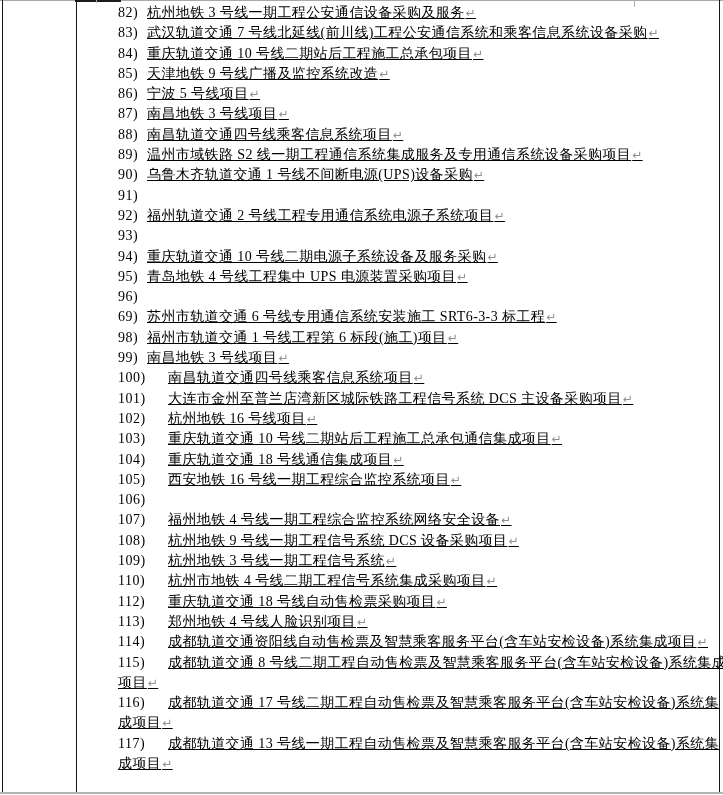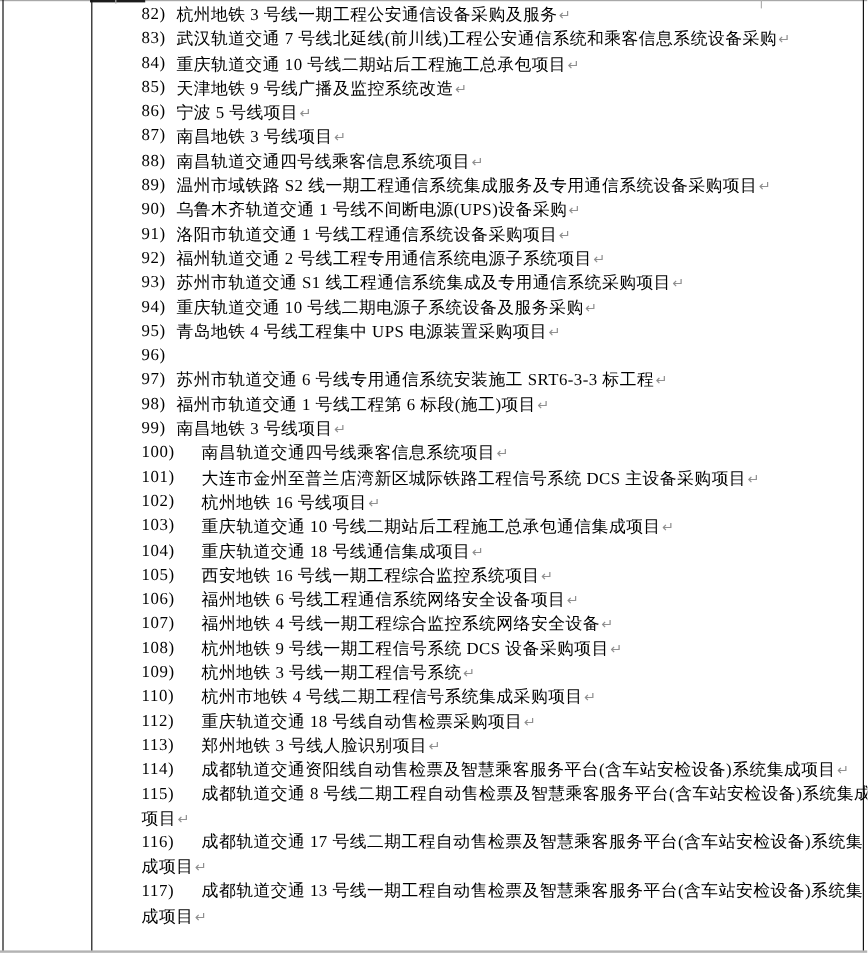--- a/index.html
+++ b/index.html
@@ -21,21 +21,21 @@
   .top-darkseg{position:absolute;top:0;left:75px;width:46px;height:2px;background:#1c1c1c;}
   .top-tick-a{position:absolute;top:0;left:96px;width:1px;height:3px;background:#b0b0b0;}
   .top-tick-b{position:absolute;top:0;left:634px;width:1px;height:7px;background:#b0b0b0;}
   .bottom-gridline{position:absolute;top:792px;left:0;width:723px;height:2px;background:#b3b3b3;}
   
   .list{
     position:absolute;left:0;top:3px;width:723px;
   }
   .row{position:relative;height:20.3px;line-height:20.3px;white-space:nowrap;}
   .num{position:absolute;left:118px;letter-spacing:0.5px;}
-  .txt{position:absolute;letter-spacing:0.4px;}
+  .txt{position:absolute;letter-spacing:0.4px;text-decoration:underline;}
   .txt.d2{left:147px;}
   .txt.d3{left:168px;}
   .txt.cont{left:118px;}
   .pm{color:#8f8f8f;font-size:12px;margin-left:1px;font-family:"DejaVu Sans",sans-serif;}
 </style>
 </head>
 <body>
 
 <div class="page">
   <div class="top-hairline"></div>
@@ -80,43 +80,41 @@
       <div class="row">
         <span class="num">89)</span>
         <span class="txt d2"><span>温州市域铁路 S2 线一期工程通信系统集成服务及专用通信系统设备采购项目</span><span class="pm">↵</span></span>
       </div>
       <div class="row">
         <span class="num">90)</span>
         <span class="txt d2"><span>乌鲁木齐轨道交通 1 号线不间断电源(UPS)设备采购</span><span class="pm">↵</span></span>
       </div>
       <div class="row">
         <span class="num">91)</span>
-        <span class="txt d2"><span>洛阳市轨道交通 1 号线工程通信系统设备采购项目</span><span class="pm">↵</span></span>
       </div>
       <div class="row">
         <span class="num">92)</span>
         <span class="txt d2"><span>福州轨道交通 2 号线工程专用通信系统电源子系统项目</span><span class="pm">↵</span></span>
       </div>
       <div class="row">
         <span class="num">93)</span>
-        <span class="txt d2"><span>苏州市轨道交通 S1 线工程通信系统集成及专用通信系统采购项目</span><span class="pm">↵</span></span>
       </div>
       <div class="row">
         <span class="num">94)</span>
         <span class="txt d2"><span>重庆轨道交通 10 号线二期电源子系统设备及服务采购</span><span class="pm">↵</span></span>
       </div>
       <div class="row">
         <span class="num">95)</span>
         <span class="txt d2"><span>青岛地铁 4 号线工程集中 UPS 电源装置采购项目</span><span class="pm">↵</span></span>
       </div>
       <div class="row">
         <span class="num">96)</span>
       </div>
       <div class="row">
-        <span class="num">97)</span>
+        <span class="num">69)</span>
         <span class="txt d2"><span>苏州市轨道交通 6 号线专用通信系统安装施工 SRT6-3-3 标工程</span><span class="pm">↵</span></span>
       </div>
       <div class="row">
         <span class="num">98)</span>
         <span class="txt d2"><span>福州市轨道交通 1 号线工程第 6 标段(施工)项目</span><span class="pm">↵</span></span>
       </div>
       <div class="row">
         <span class="num">99)</span>
         <span class="txt d2"><span>南昌地铁 3 号线项目</span><span class="pm">↵</span></span>
       </div>
@@ -139,21 +137,20 @@
       <div class="row">
         <span class="num">104)</span>
         <span class="txt d3"><span>重庆轨道交通 18 号线通信集成项目</span><span class="pm">↵</span></span>
       </div>
       <div class="row">
         <span class="num">105)</span>
         <span class="txt d3"><span>西安地铁 16 号线一期工程综合监控系统项目</span><span class="pm">↵</span></span>
       </div>
       <div class="row">
         <span class="num">106)</span>
-        <span class="txt d3"><span>福州地铁 6 号线工程通信系统网络安全设备项目</span><span class="pm">↵</span></span>
       </div>
       <div class="row">
         <span class="num">107)</span>
         <span class="txt d3"><span>福州地铁 4 号线一期工程综合监控系统网络安全设备</span><span class="pm">↵</span></span>
       </div>
       <div class="row">
         <span class="num">108)</span>
         <span class="txt d3"><span>杭州地铁 9 号线一期工程信号系统 DCS 设备采购项目</span><span class="pm">↵</span></span>
       </div>
       <div class="row">
@@ -163,21 +160,21 @@
       <div class="row">
         <span class="num">110)</span>
         <span class="txt d3"><span>杭州市地铁 4 号线二期工程信号系统集成采购项目</span><span class="pm">↵</span></span>
       </div>
       <div class="row">
         <span class="num">112)</span>
         <span class="txt d3"><span>重庆轨道交通 18 号线自动售检票采购项目</span><span class="pm">↵</span></span>
       </div>
       <div class="row">
         <span class="num">113)</span>
-        <span class="txt d3"><span>郑州地铁 3 号线人脸识别项目</span><span class="pm">↵</span></span>
+        <span class="txt d3"><span>郑州地铁 4 号线人脸识别项目</span><span class="pm">↵</span></span>
       </div>
       <div class="row">
         <span class="num">114)</span>
         <span class="txt d3"><span>成都轨道交通资阳线自动售检票及智慧乘客服务平台(含车站安检设备)系统集成项目</span><span class="pm">↵</span></span>
       </div>
       <div class="row">
         <span class="num">115)</span>
         <span class="txt d3"><span>成都轨道交通 8 号线二期工程自动售检票及智慧乘客服务平台(含车站安检设备)系统集成</span></span>
       </div>
       <div class="row">

